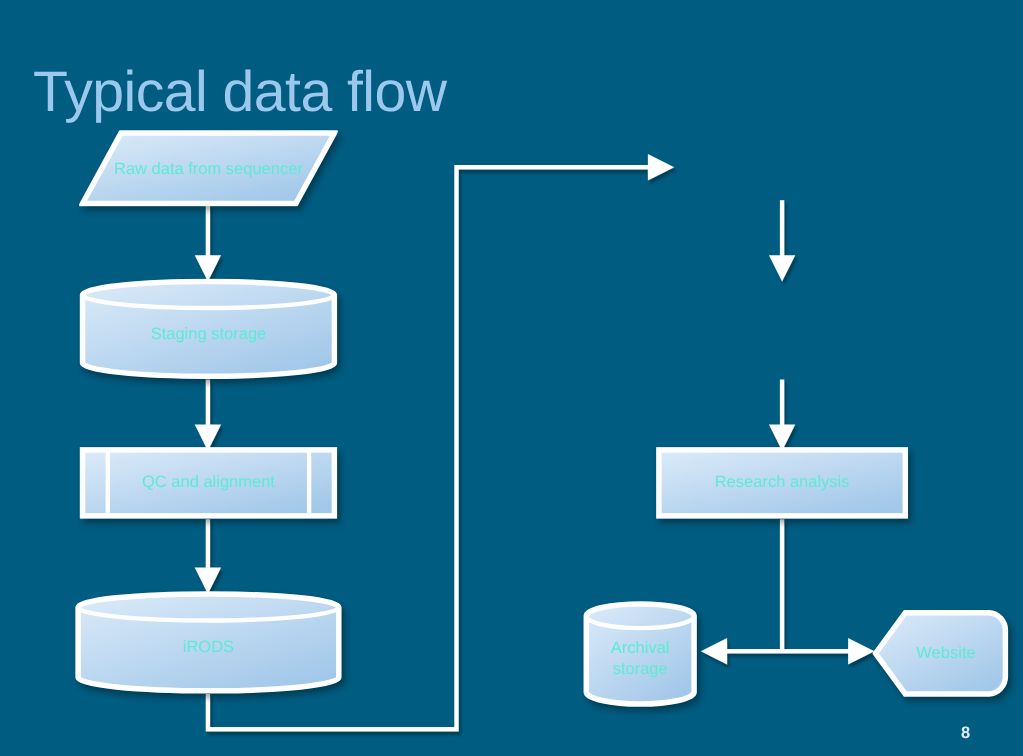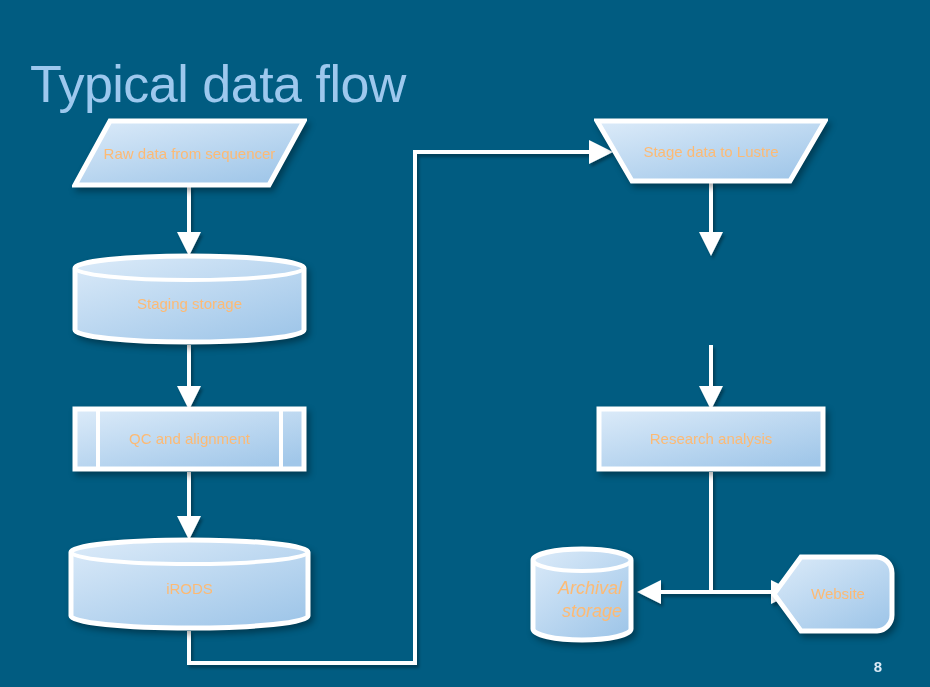--- a/index.html
+++ b/index.html
@@ -63,22 +63,22 @@
     inset: 0;
     filter: drop-shadow(3px 4px 3px rgba(0,0,0,0.35));
   }
   .node .shape svg { display: block; width: 100%; height: 100%; }
   .node .label {
     position: absolute;
     inset: 0;
     display: flex;
     align-items: center;
     justify-content: center;
-    text-align: right;
-    color: #fdba74;
+    text-align: center;
+    color: #5eead4;
     font-size: 15px;
     line-height: 1.2;
     padding: 0 12px;
     box-sizing: border-box;
     pointer-events: none;
   }
   .node.cyl .label { padding-top: 10px; }
   .node.trap .label { padding-top: 2px; }
   .node.para .label { padding-top: 2px; }
 
@@ -200,34 +200,20 @@
             </linearGradient>
           </defs>
           <rect x="3" y="3" width="229" height="60" fill="url(#g3)" stroke="#ffffff" stroke-width="5"></rect>
           <line x1="26" y1="4" x2="26" y2="62" stroke="#ffffff" stroke-width="4"></line>
           <line x1="209" y1="4" x2="209" y2="62" stroke="#ffffff" stroke-width="4"></line>
         </svg>
       </div>
       <div class="label">QC and alignment</div>
     </div>
 
-    <div class="node trap" style="left:594px; top:118px; width:234px; height:66px;">
-      <div class="shape">
-        <svg viewBox="0 0 234 66" preserveAspectRatio="none">
-          <defs>
-            <linearGradient id="g5" x1="0" y1="0" x2="0.8" y2="1">
-              <stop offset="0%" stop-color="#dcebf9"></stop>
-              <stop offset="100%" stop-color="#a1c7e9"></stop>
-            </linearGradient>
-          </defs>
-          <polygon points="3,3 231,3 196,63 38,63" fill="url(#g5)" stroke="#ffffff" stroke-width="5"></polygon>
-        </svg>
-      </div>
-      <div class="label">Stage data to Lustre</div>
-    </div>
 
 
     <div class="node" style="left:596px; top:406px; width:230px; height:66px;border-radius:26px;">
       <div class="shape">
         <svg viewBox="0 0 230 66" preserveAspectRatio="none">
           <defs>
             <linearGradient id="g7" x1="0" y1="0" x2="0.8" y2="1">
               <stop offset="0%" stop-color="#dcebf9"></stop>
               <stop offset="100%" stop-color="#a1c7e9"></stop>
             </linearGradient>
@@ -244,24 +230,24 @@
           <defs>
             <linearGradient id="g8" x1="0" y1="0" x2="0.8" y2="1">
               <stop offset="0%" stop-color="#dcebf9"></stop>
               <stop offset="100%" stop-color="#a1c7e9"></stop>
             </linearGradient>
           </defs>
           <path d="M3,14 A49,11 0 0 1 101,14 L101,83 A49,11 0 0 1 3,83 Z" fill="url(#g8)" stroke="#ffffff" stroke-width="5"></path>
           <path d="M3,14 A49,11 0 0 0 101,14" fill="none" stroke="#ffffff" stroke-width="4"></path>
         </svg>
       </div>
-      <div class="label" style="font-size:18px; line-height:1.25;font-style:italic;">Archival storage</div>
-    </div>
-
-    <div class="node" style="left:771px; top:553px; width:124px; height:82px;">
+      <div class="label" style="font-size:15px; line-height:1.25;">Archival storage</div>
+    </div>
+
+    <div class="node" style="left:793px; top:553px; width:124px; height:82px;">
       <div class="shape">
         <svg viewBox="0 0 124 82" preserveAspectRatio="none">
           <defs>
             <linearGradient id="g9" x1="0" y1="0" x2="0.8" y2="1">
               <stop offset="0%" stop-color="#dcebf9"></stop>
               <stop offset="100%" stop-color="#a1c7e9"></stop>
             </linearGradient>
           </defs>
           <path d="M3,41 L30,4 L106,4 A16,16 0 0 1 121,20 L121,62 A16,16 0 0 1 106,78 L30,78 Z" fill="url(#g9)" stroke="#ffffff" stroke-width="5"></path>
         </svg>

